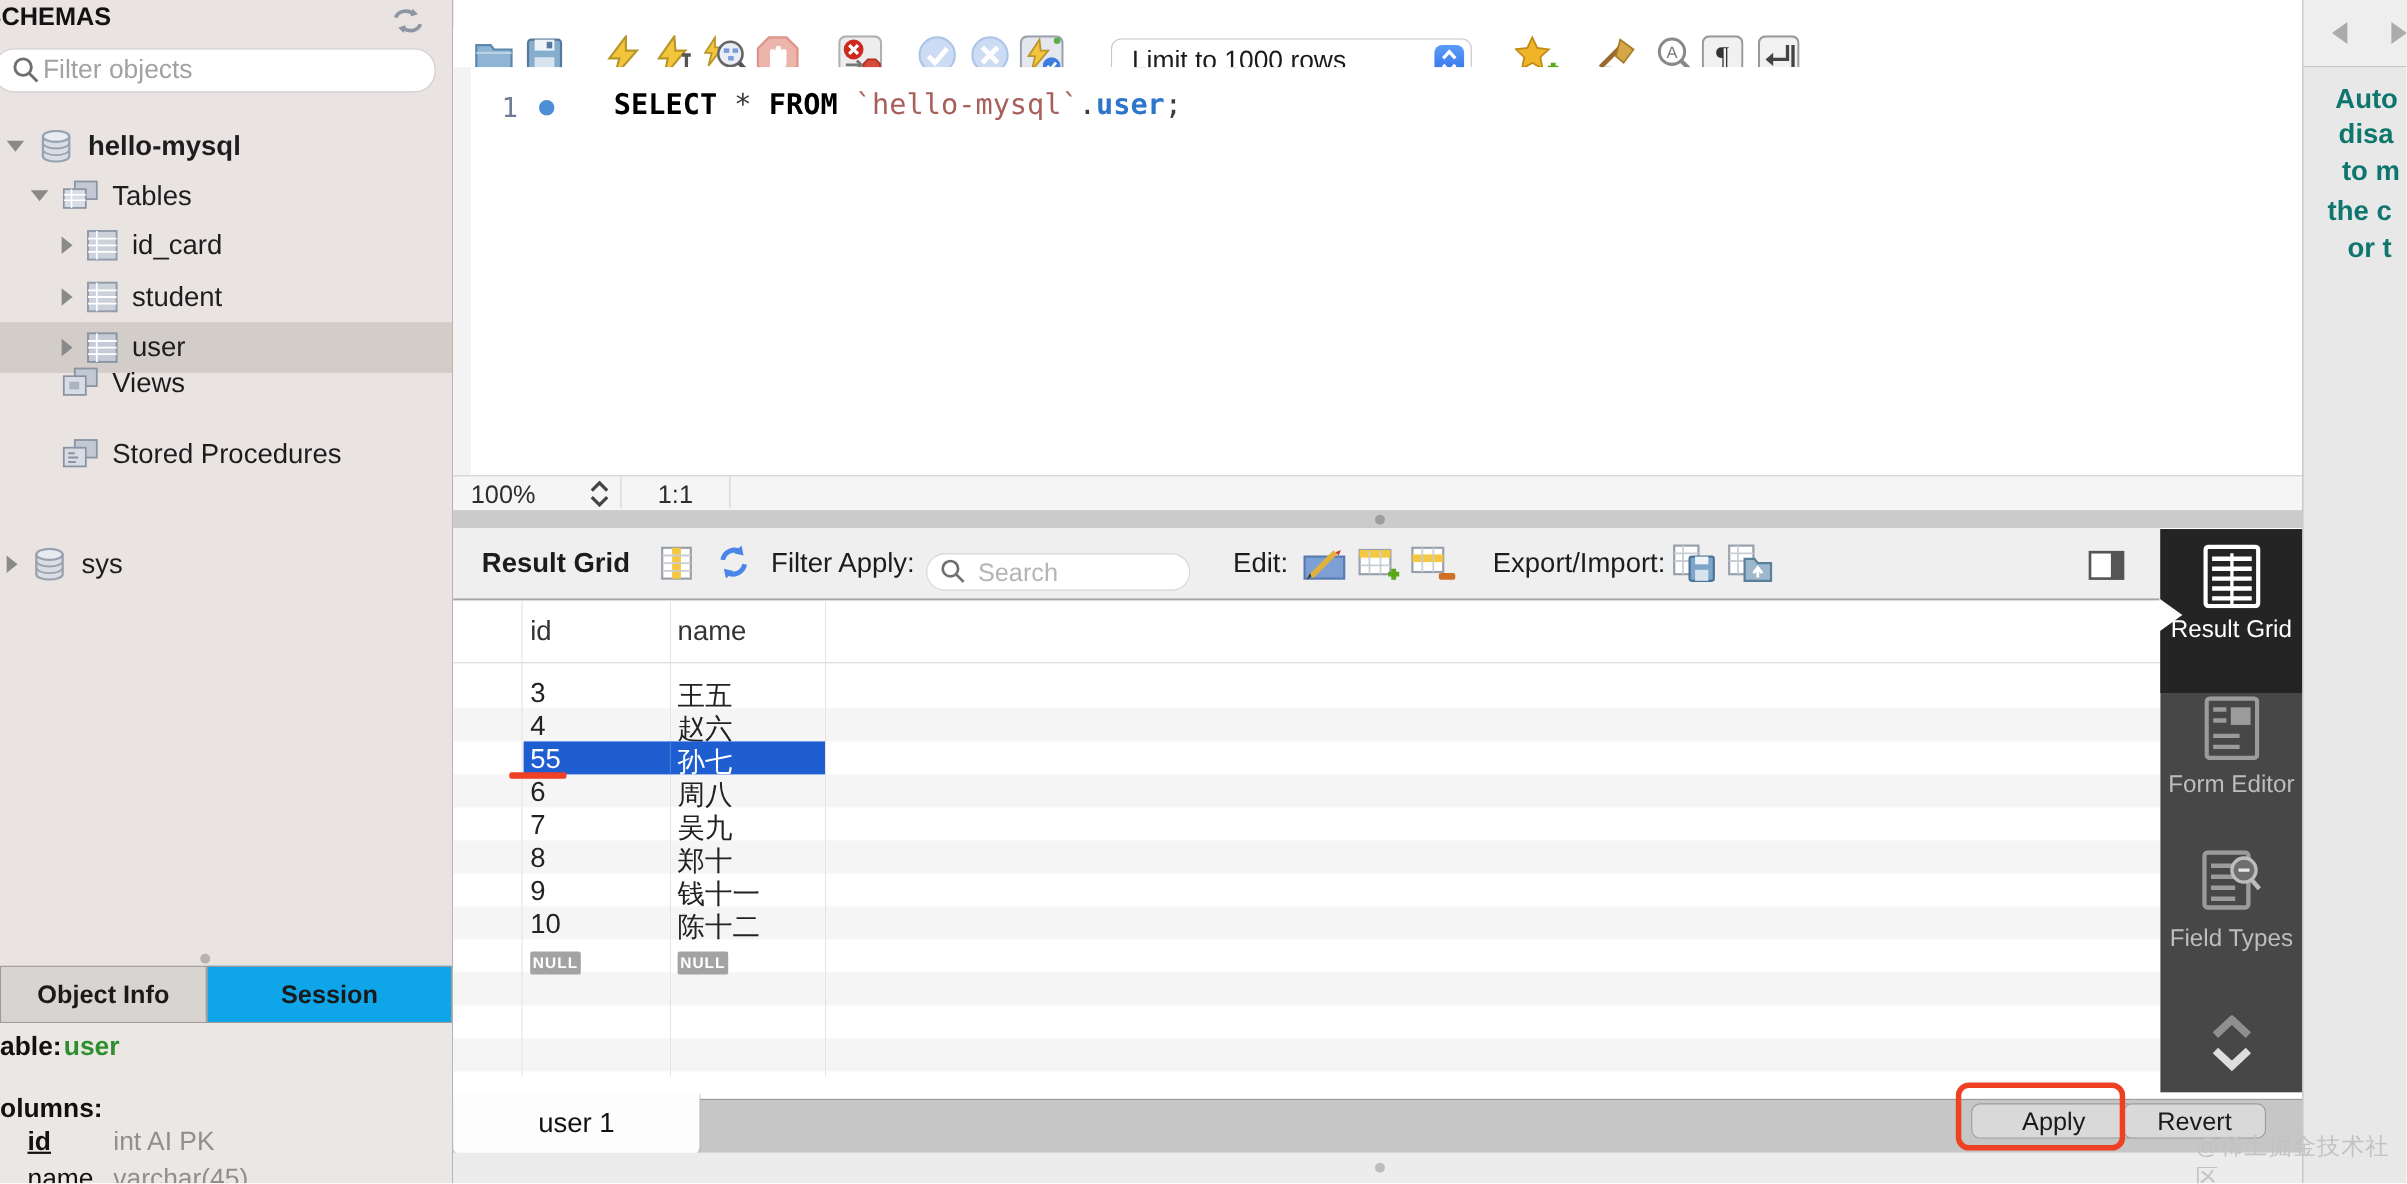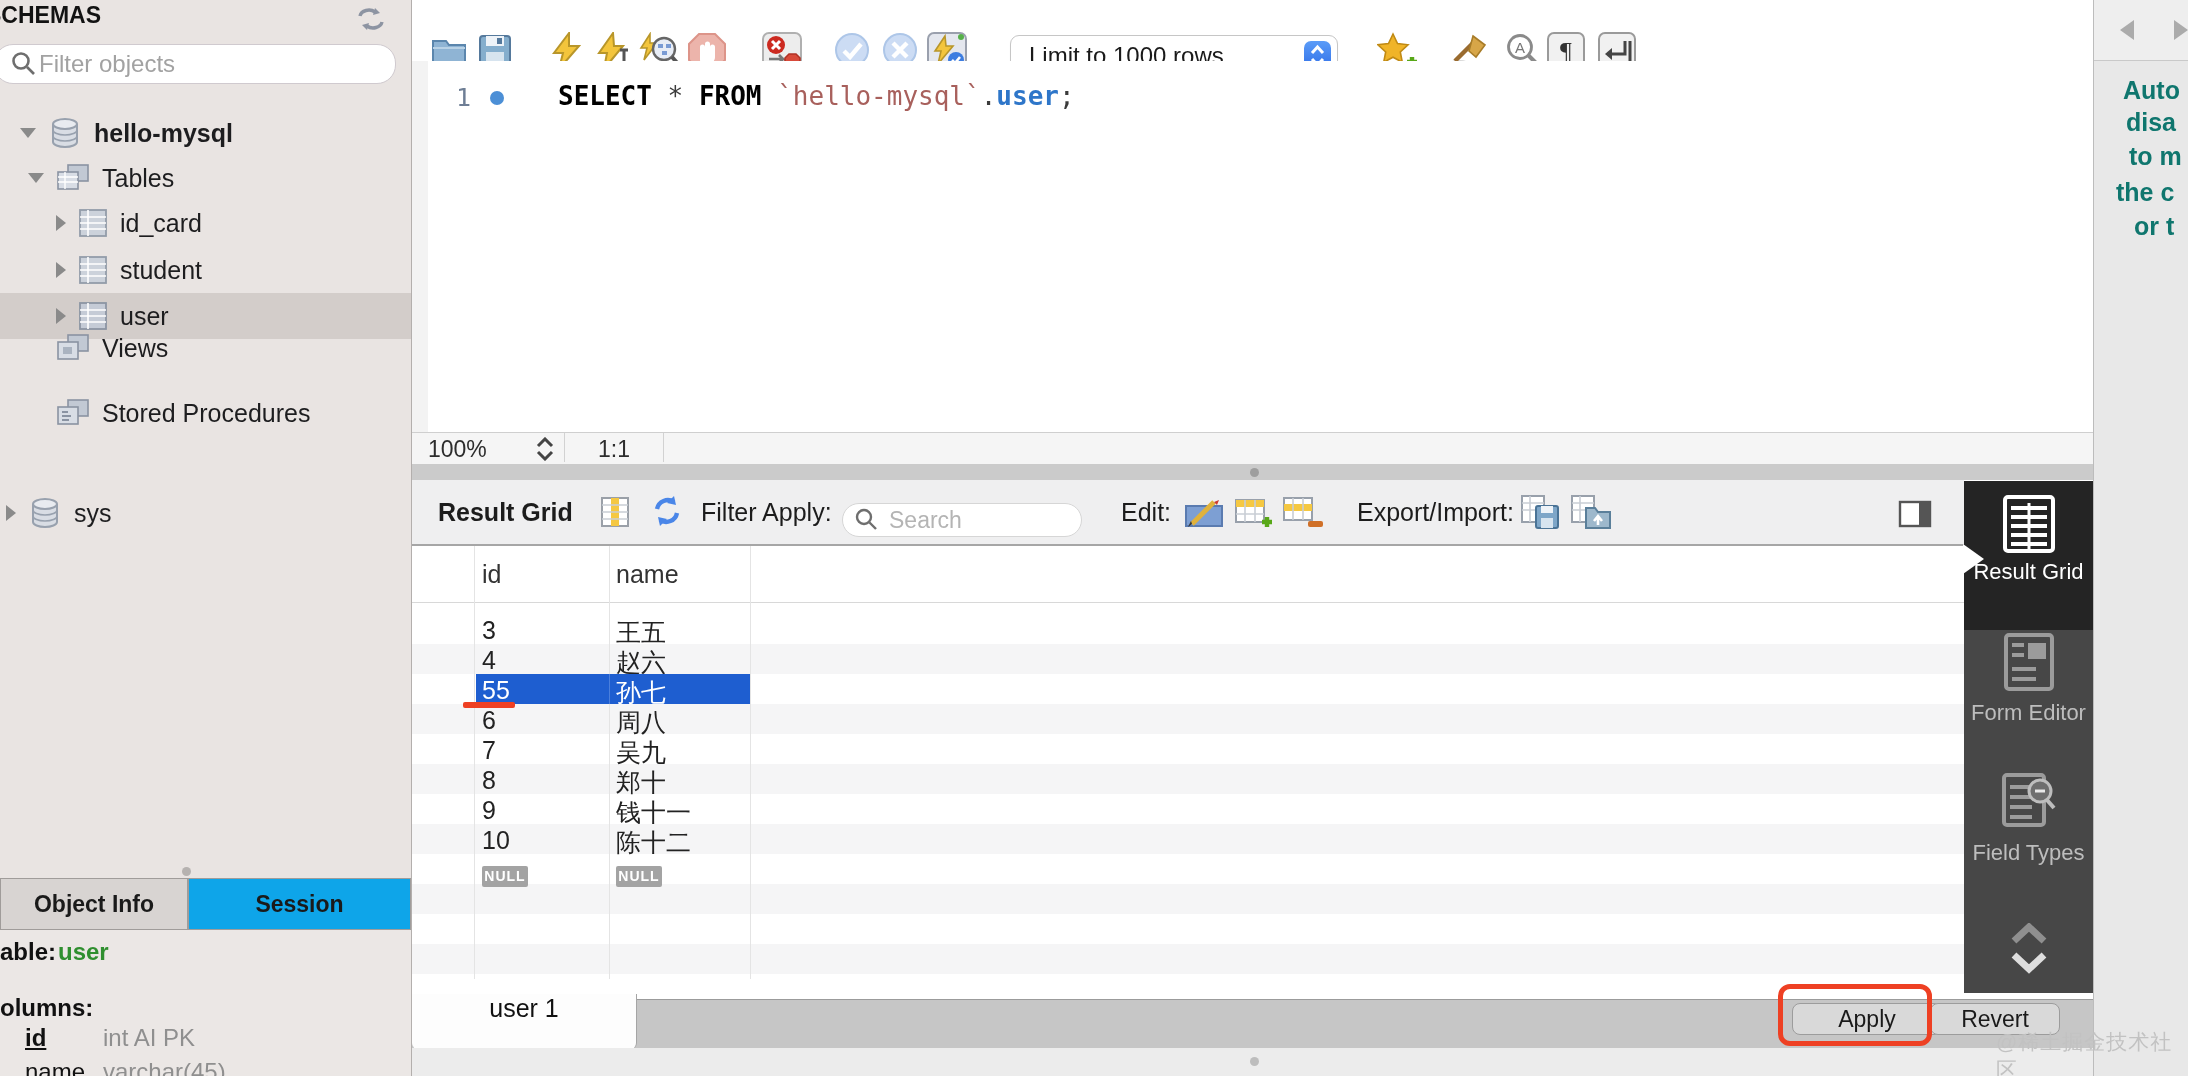--- a/index.html
+++ b/index.html
@@ -70,21 +70,21 @@
   .selbg{position:absolute;left:64px;top:0;width:274px;height:30px;background:#1e5ed0;}
   .selbg .divi{position:absolute;left:133px;top:0;width:1px;height:30px;background:#4a7fdc;}
   .wtxt{color:#fff !important;z-index:3;}
   .nullb{display:inline-block;min-width:46px;height:21px;background:#a3a3a3;color:#fff;font-size:14px;
          font-weight:bold;letter-spacing:1px;text-align:center;line-height:21px;border-radius:2px;}
   .redline{position:absolute;left:51px;top:156px;width:52px;height:6px;background:#ee4023;border-radius:2px;z-index:5;}
   
   #tab-strip{position:absolute;left:412px;top:999px;width:1681px;height:49px;background:#c6c6c6;
              border-top:1px solid #9b9b9b;box-sizing:border-box;}
   .rs-tab{position:absolute;left:0;top:-6px;width:224px;height:55px;background:#fdfdfd;
-          border-right:1px solid #a5a5a5;border-radius:0 0 6px 6px;display:flex;align-items:flex-start;justify-content:center;
+          border-right:1px solid #a5a5a5;border-radius:0 0 6px 6px;display:flex;align-items:center;justify-content:center;
           font-size:25px;color:#111;}
   .gbtn{position:absolute;top:3px;height:32px;background:#d9d9d9;border:1px solid #9c9c9c;border-radius:8px;
         font-size:23px;color:#1a1a1a;display:flex;align-items:center;justify-content:center;box-sizing:border-box;}
   .red-annot{position:absolute;left:1778px;top:984px;width:144px;height:52px;border:5px solid #ee4023;
              border-radius:12px;z-index:9;pointer-events:none;}
   #bottom-band{position:absolute;left:412px;top:1048px;width:1681px;height:28px;background:#ececec;}
   
   #dark-side{position:absolute;left:1964px;top:481px;width:129px;height:512px;background:#474747;}
   .ds-sel{position:absolute;left:0;top:0;width:129px;height:149px;background:#242424;}
   .ds-lab{position:absolute;left:0;width:129px;text-align:center;font-size:22px;line-height:25px;color:#bdbdbd;}
@@ -116,21 +116,21 @@
       <path d="M11 24 l-5 -5 7 -2 Z" fill="#8d94a2"></path>
     </svg>
     <div class="filter-box">
       <svg style="margin-left:16px" width="26" height="26" viewBox="0 0 26 26">
         <circle cx="10" cy="10" r="7.5" fill="none" stroke="#6e6e6e" stroke-width="2.6"></circle>
         <line x1="16" y1="16" x2="23" y2="23" stroke="#6e6e6e" stroke-width="2.6"></line>
       </svg>
       <input placeholder="Filter objects" style="">
     </div>
 
-    <div class="trow" style="top:110px;padding-left:20px;font-weight:bold">
+    <div class="trow" style="top:110px;padding-left:6px;font-weight:bold">
       <span class="cv-d"></span>
       <svg width="34" height="30" viewBox="0 0 34 30">
         <path d="M5 6 v18 a12 5 0 0 0 24 0 V6" fill="#d9dde4" stroke="#98a1ae" stroke-width="2"></path>
         <ellipse cx="17" cy="6" rx="12" ry="5" fill="#e8ebf0" stroke="#98a1ae" stroke-width="2"></ellipse>
         <path d="M5 12 a12 5 0 0 0 24 0 M5 18 a12 5 0 0 0 24 0" fill="none" stroke="#98a1ae" stroke-width="1.6"></path>
       </svg>
       <span class="lbl">hello-mysql</span>
     </div>
     <div class="trow" style="top:155px;padding-left:28px">
       <span class="cv-d"></span>

